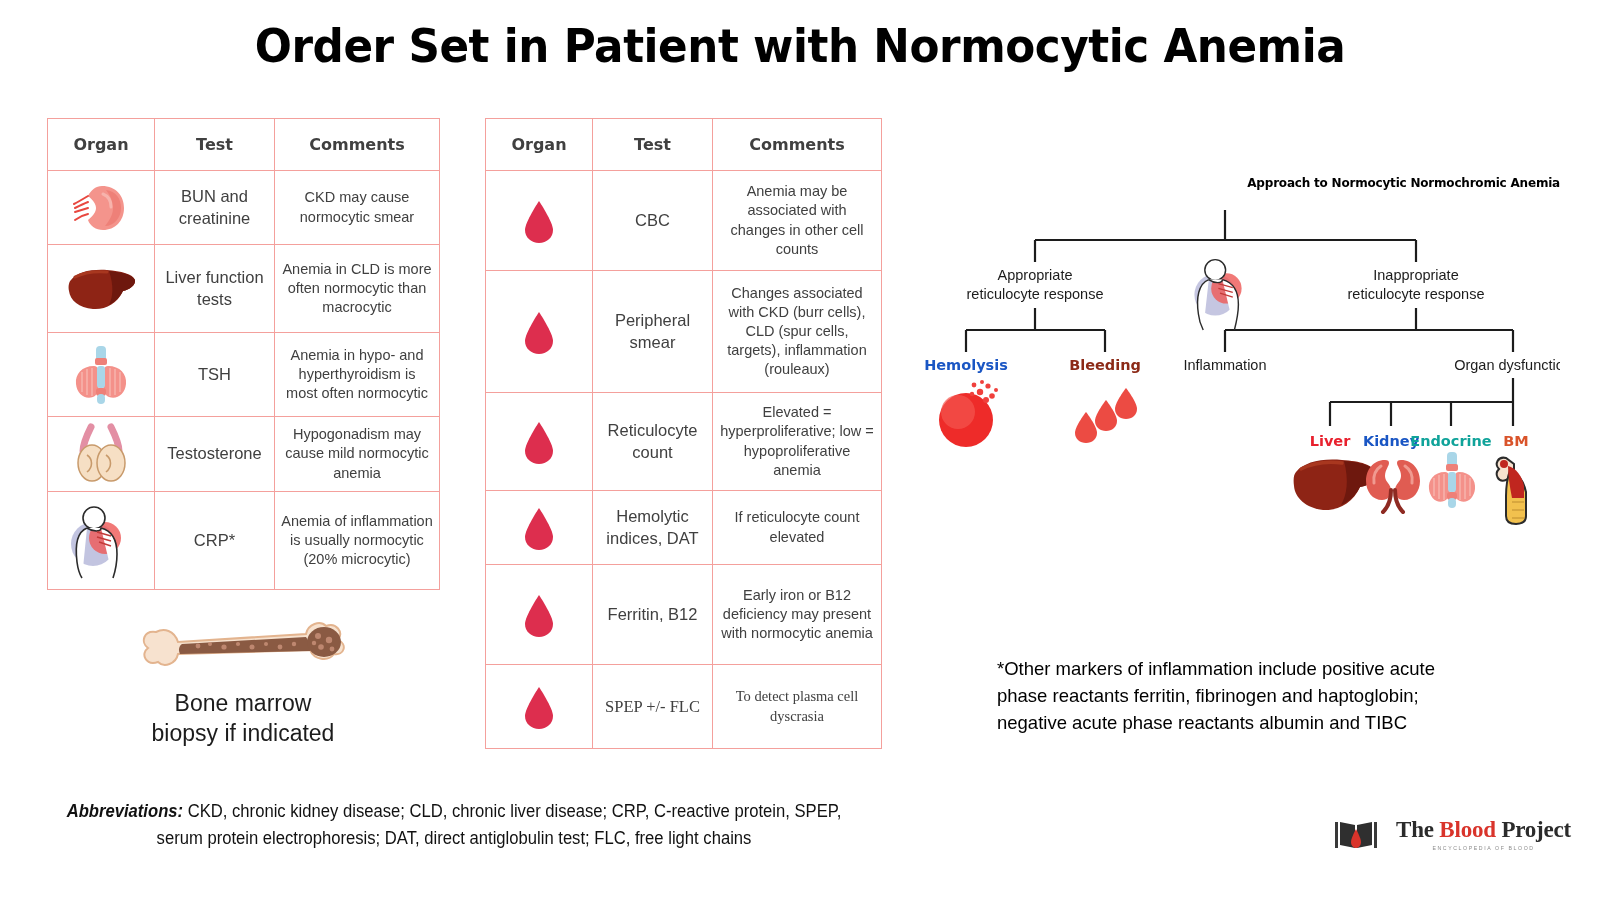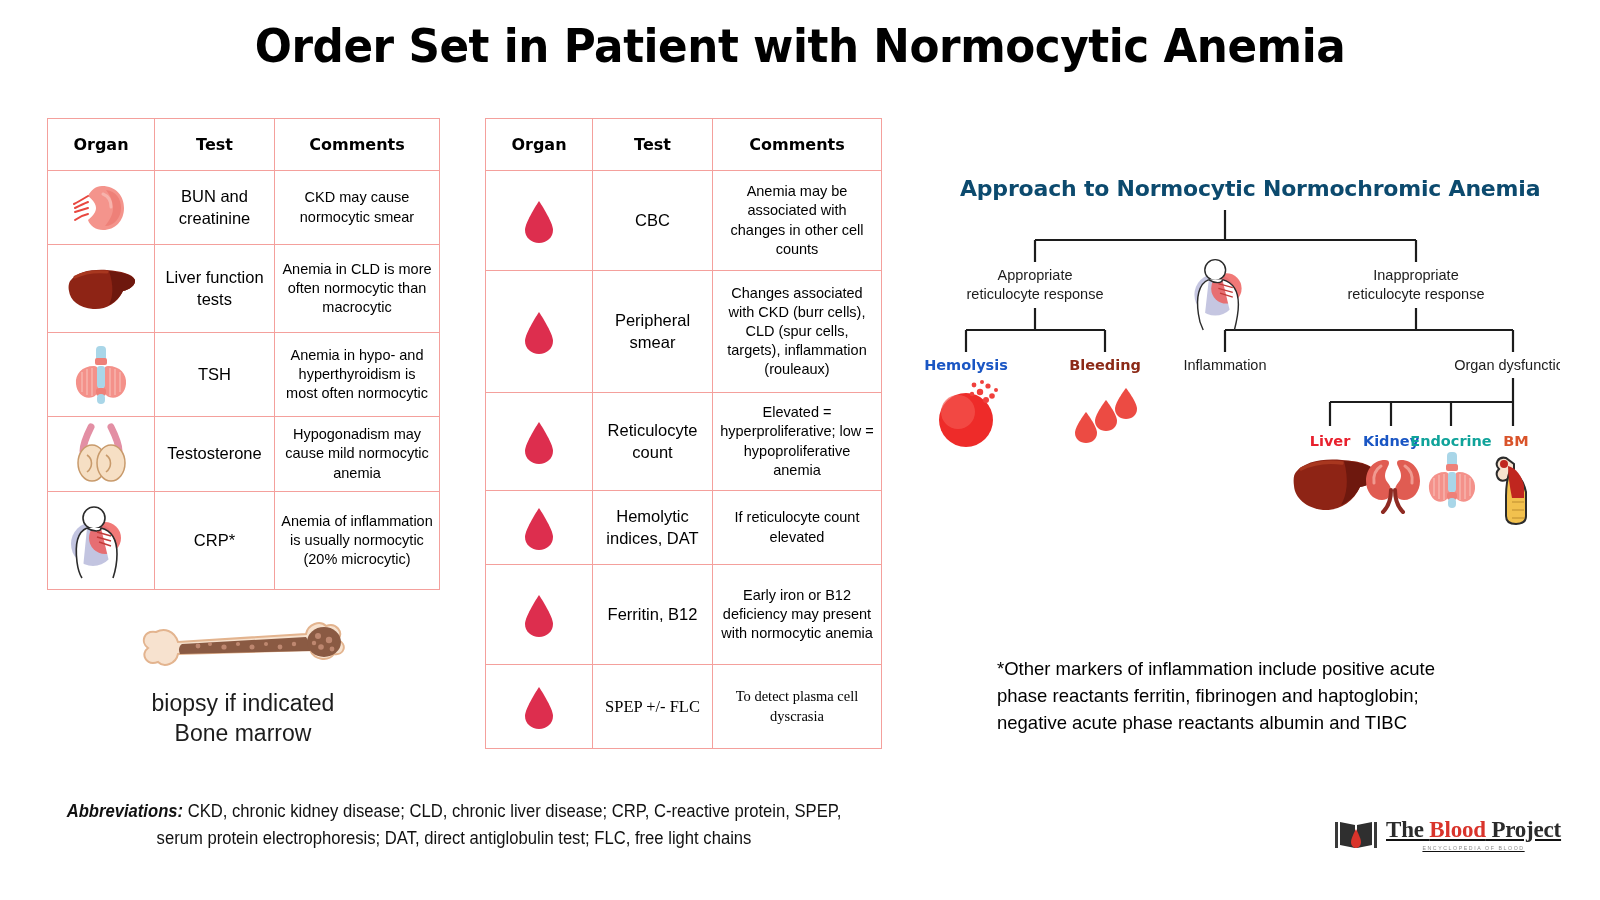--- a/index.html
+++ b/index.html
@@ -29,21 +29,21 @@
   .order-table{
     position:absolute;
     border-collapse:collapse;
     table-layout:fixed;
   }
   .order-table td, .order-table th{
     border:1.5px solid #F4A09C;
     text-align:center;
     vertical-align:middle;
     padding:6px 6px;
-    color:#000000;
+    color:#404040;
   }
   .order-table th{
     font-weight:700;
     font-size:16px;
     height:52px;
     font-family:"DejaVu Sans", sans-serif;
   }
   .cell-test{ font-size:16.5px; line-height:1.3;margin-top:16px; }
   .cell-comment{ font-size:14.5px; line-height:1.32; }
   .cell-organ{ padding:4px; }
@@ -72,38 +72,38 @@
     line-height:1.55;
     color:#111;
     transform:scaleX(0.95);
     transform-origin:left top;
   }
   .abbrev b{ font-weight:700; font-style:italic; }
 
   
   .algo-title{
     position:absolute; left:960px; top:176px; width:600px;
-    text-align:left;
+    text-align:right;
     font-family:"DejaVu Sans", sans-serif;
     font-weight:700;
-    font-size:22px;
-    color:#0c4a6e;
+    font-size:12px;
+    color:#000000;
     letter-spacing:-0.2px;
   }
   #algo-svg{ position:absolute; left:900px; top:200px; }
 
   .note{
     position:absolute; left:997px; top:655px; width:480px;
     font-size:18.5px; line-height:1.47; color:#000000;
   }
 
   
   .logo{
     position:absolute; left:1335px; top:818px;
-    display:flex; align-items:center; gap:9px;text-decoration:underline;
+    display:flex; align-items:center; gap:19px;
   }
   .logo-text{
     font-family:"Liberation Serif", serif;
     font-size:23px; font-weight:700; line-height:1; color:#2b2b2b;
     letter-spacing:-0.2px;
   }
   .logo-text .red{ color:#D9342B; }
   .logo-tag{
     font-family:"Liberation Sans", sans-serif;
     font-size:5.2px; letter-spacing:1.6px; color:#8a8a8a;
@@ -213,22 +213,22 @@
       <circle cx="142" cy="27" r="2.4"></circle>
         <circle cx="156" cy="24" r="2.2"></circle>
       <circle cx="180" cy="16" r="3"></circle>
         <circle cx="191" cy="20" r="3.2"></circle>
         <circle cx="183" cy="27" r="2.8"></circle>
       <circle cx="194" cy="29" r="2.4"></circle>
         <circle cx="176" cy="23" r="2.2"></circle>
     </g>
   </svg>
   <div class="bm-caption">
+    <div>Bone marrow</div>
     <div>biopsy if indicated</div>
-    <div>Bone marrow</div>
   </div>
 </div>
 
 <table class="order-table" id="table-two">
   <thead>
     <tr>
       <th style="width:107px">Organ</th>
       <th style="width:120px">Test</th>
       <th style="width:169px">Comments</th>
     </tr>

